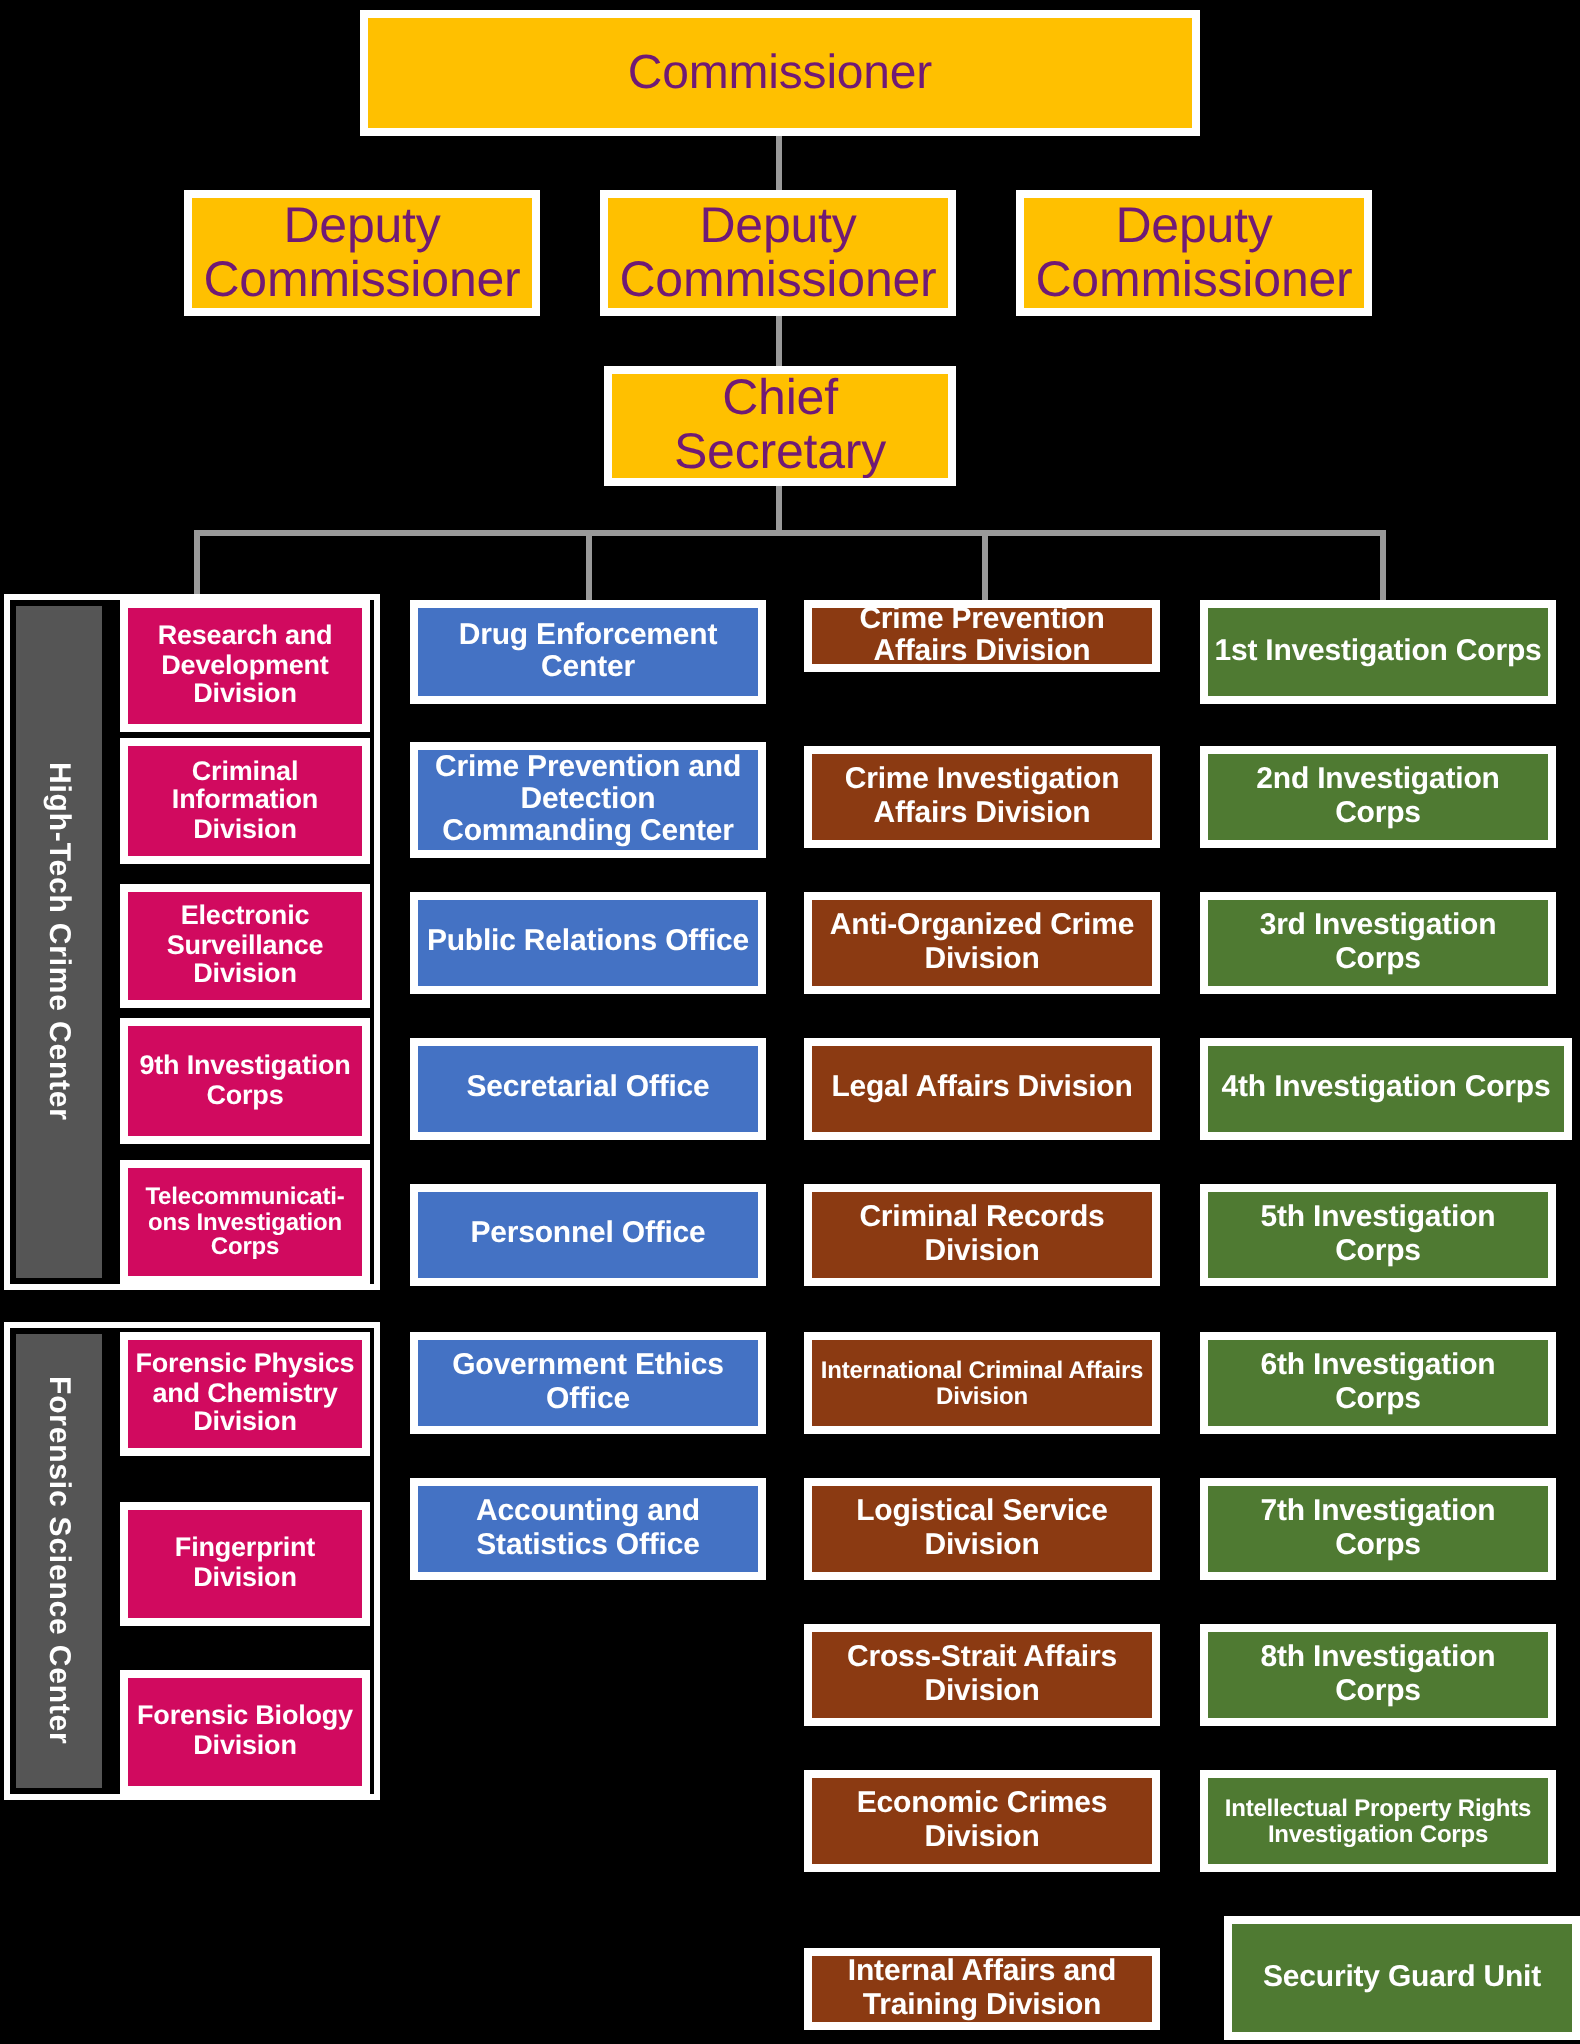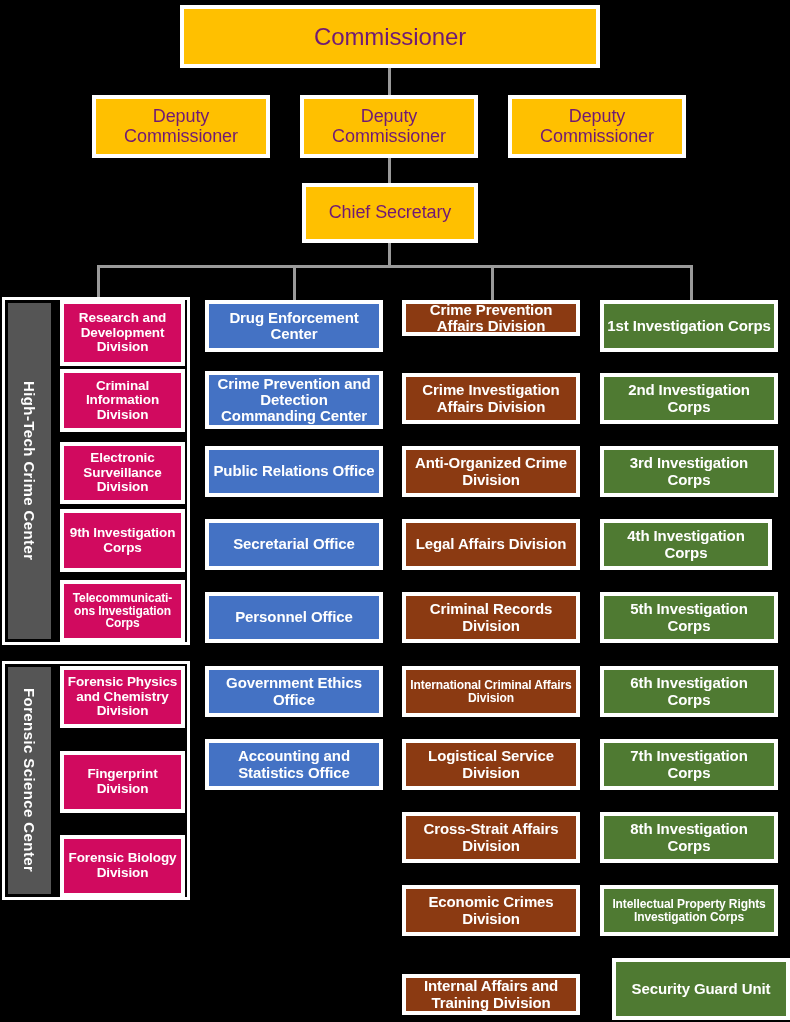--- a/index.html
+++ b/index.html
@@ -32,21 +32,21 @@
   }
   .node span { display: block; width: 100%; }
 
   .exec {
     background: #FFC000;
     color: #701a75;
     border-width: 4px;
     font-weight: normal;
   }
   .exec.title { font-size: 24px; }
-  .exec.sub   { font-size: 18px; }
+  .exec.sub   { font-size: 25px; }
 
   .pink   { background: #D10A5F; border-color: #ffffff; }
   .blue   { background: #4472C4; border-color: #ffffff; }
   .brown  { background: #8B3A12; border-color: #ffffff; }
   .green  { background: #4F7A32; border-color: #ffffff; }
 
   .pink  span { font-size: 13.5px; }
   .blue  span { font-size: 15px; }
   .brown span { font-size: 15px; }
   .green span { font-size: 15px; }
@@ -204,21 +204,21 @@
 
   <div class="node green" style="left:600px; top:300px; width:178px; height:52px;">
     <span>1st Investigation Corps</span>
   </div>
   <div class="node green" style="left:600px; top:373px; width:178px; height:51px;">
     <span>2nd Investigation Corps</span>
   </div>
   <div class="node green" style="left:600px; top:446px; width:178px; height:51px;">
     <span>3rd Investigation Corps</span>
   </div>
-  <div class="node green" style="left:600px; top:519px; width:172px; height:51px;">
+  <div class="node green" style="left:600px; top:519px; width:186px; height:51px;">
     <span>4th Investigation Corps</span>
   </div>
   <div class="node green" style="left:600px; top:592px; width:178px; height:51px;">
     <span>5th Investigation Corps</span>
   </div>
   <div class="node green" style="left:600px; top:666px; width:178px; height:51px;">
     <span>6th Investigation Corps</span>
   </div>
   <div class="node green" style="left:600px; top:739px; width:178px; height:51px;">
     <span>7th Investigation Corps</span>

